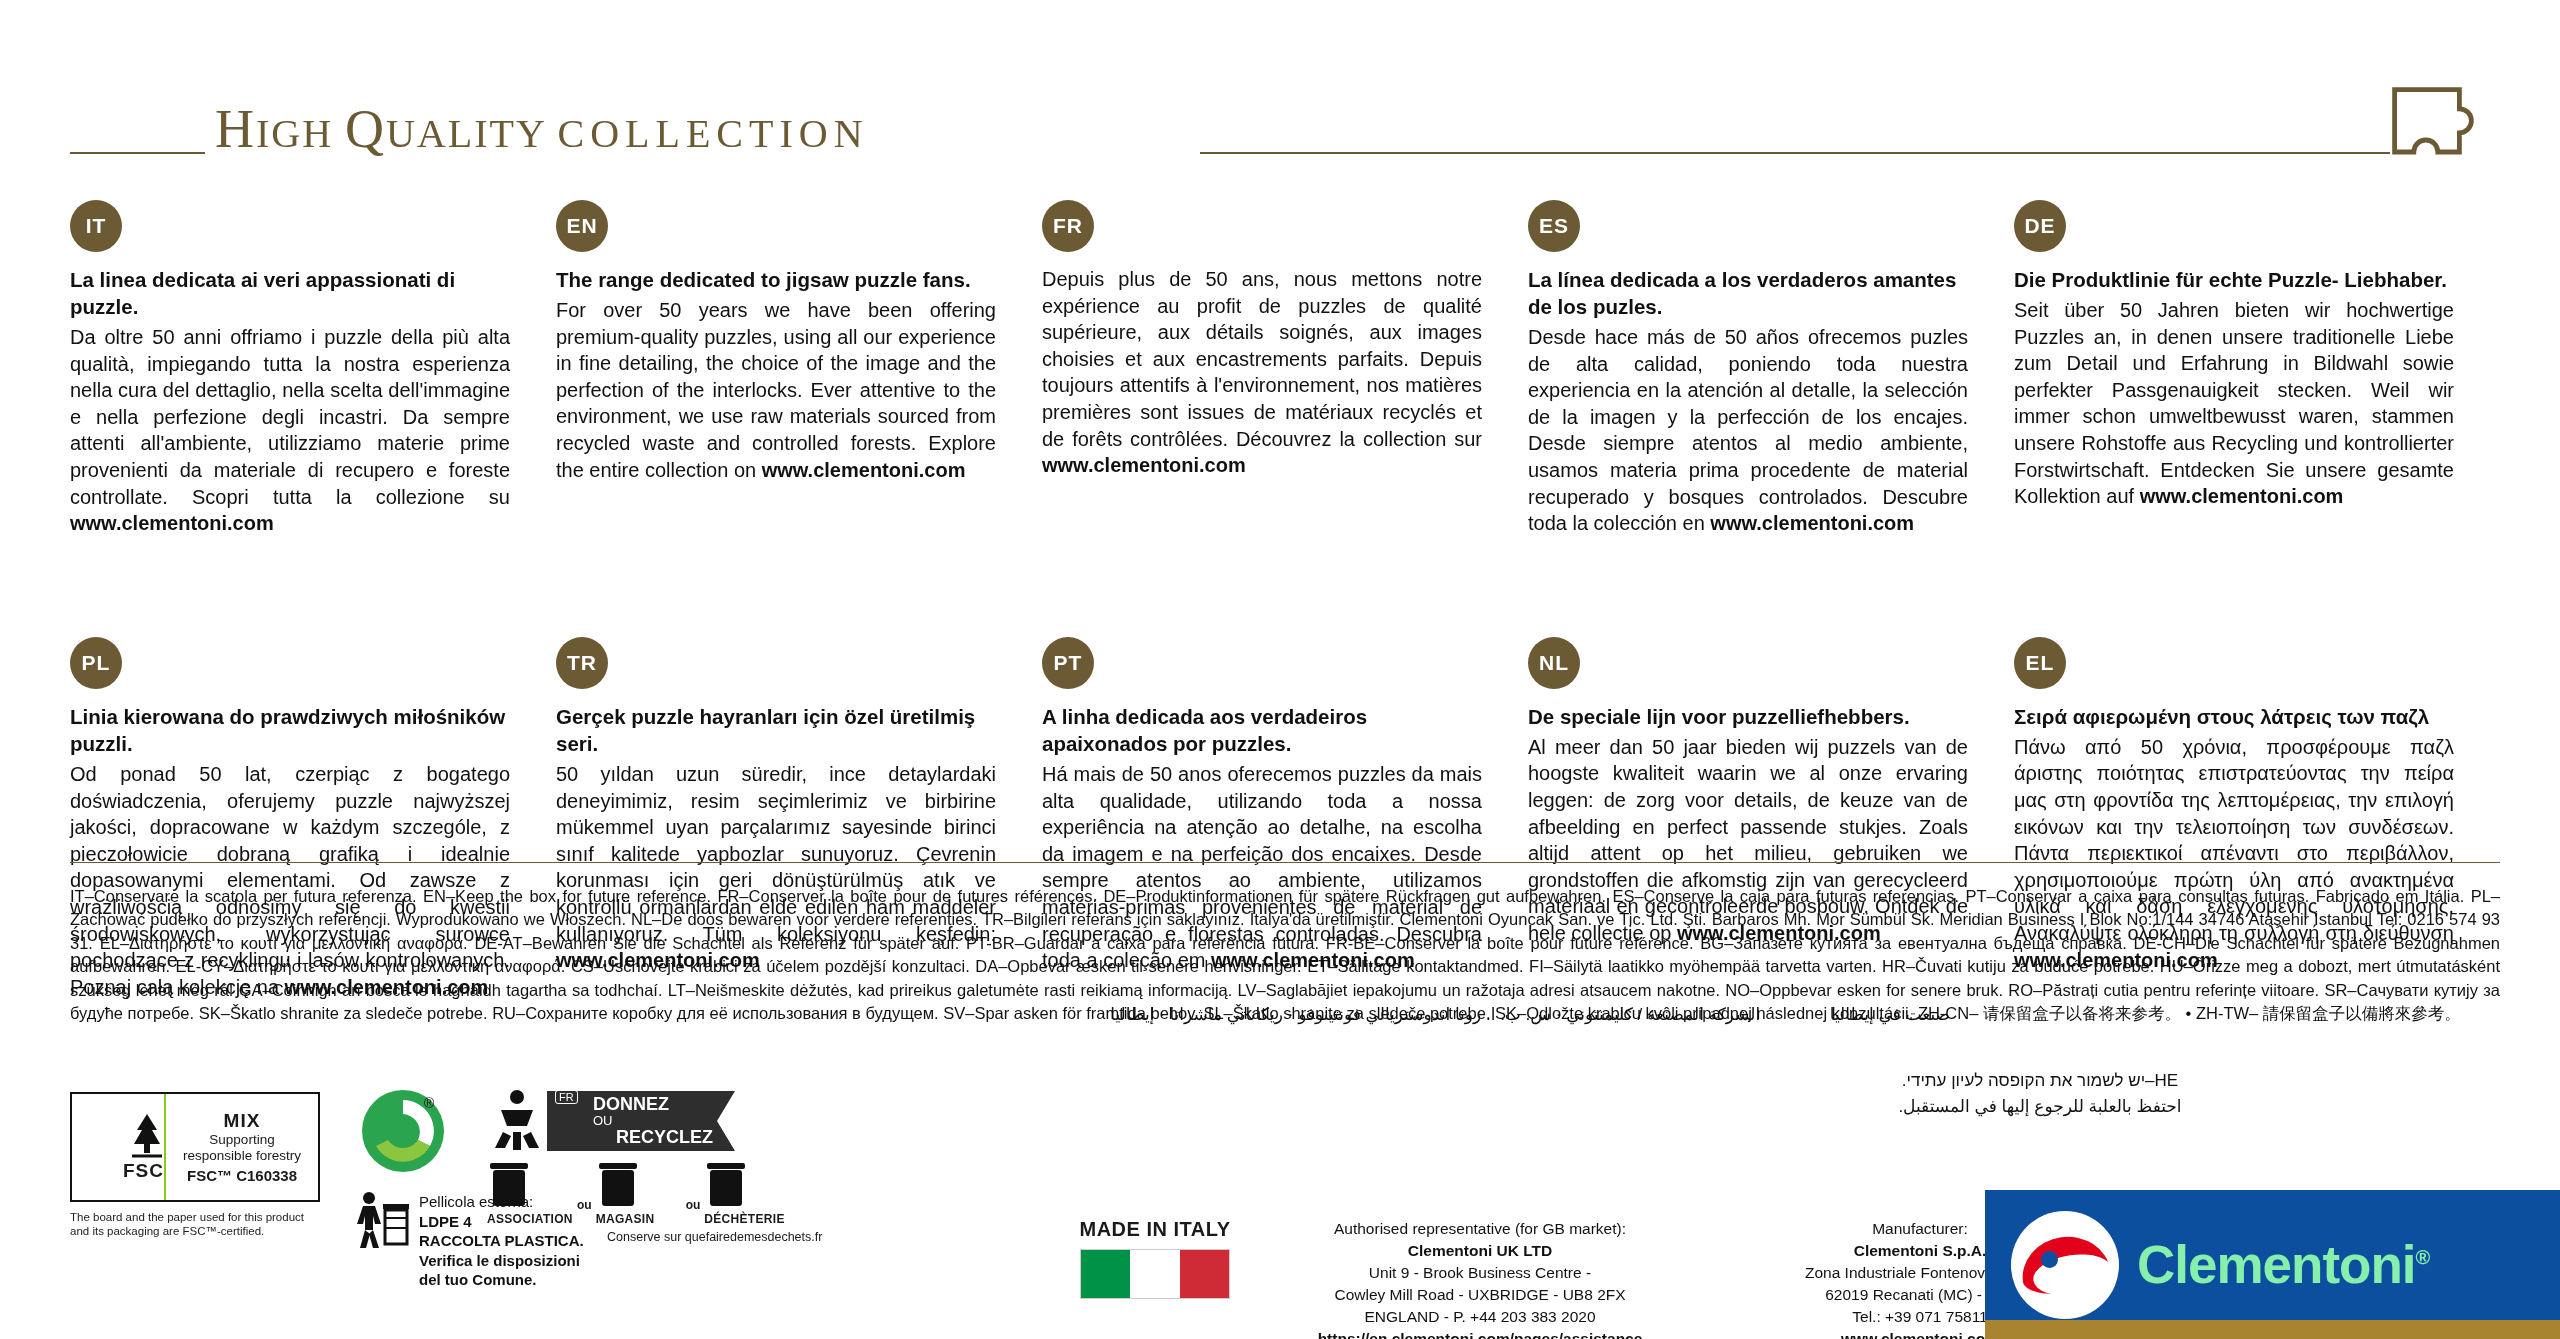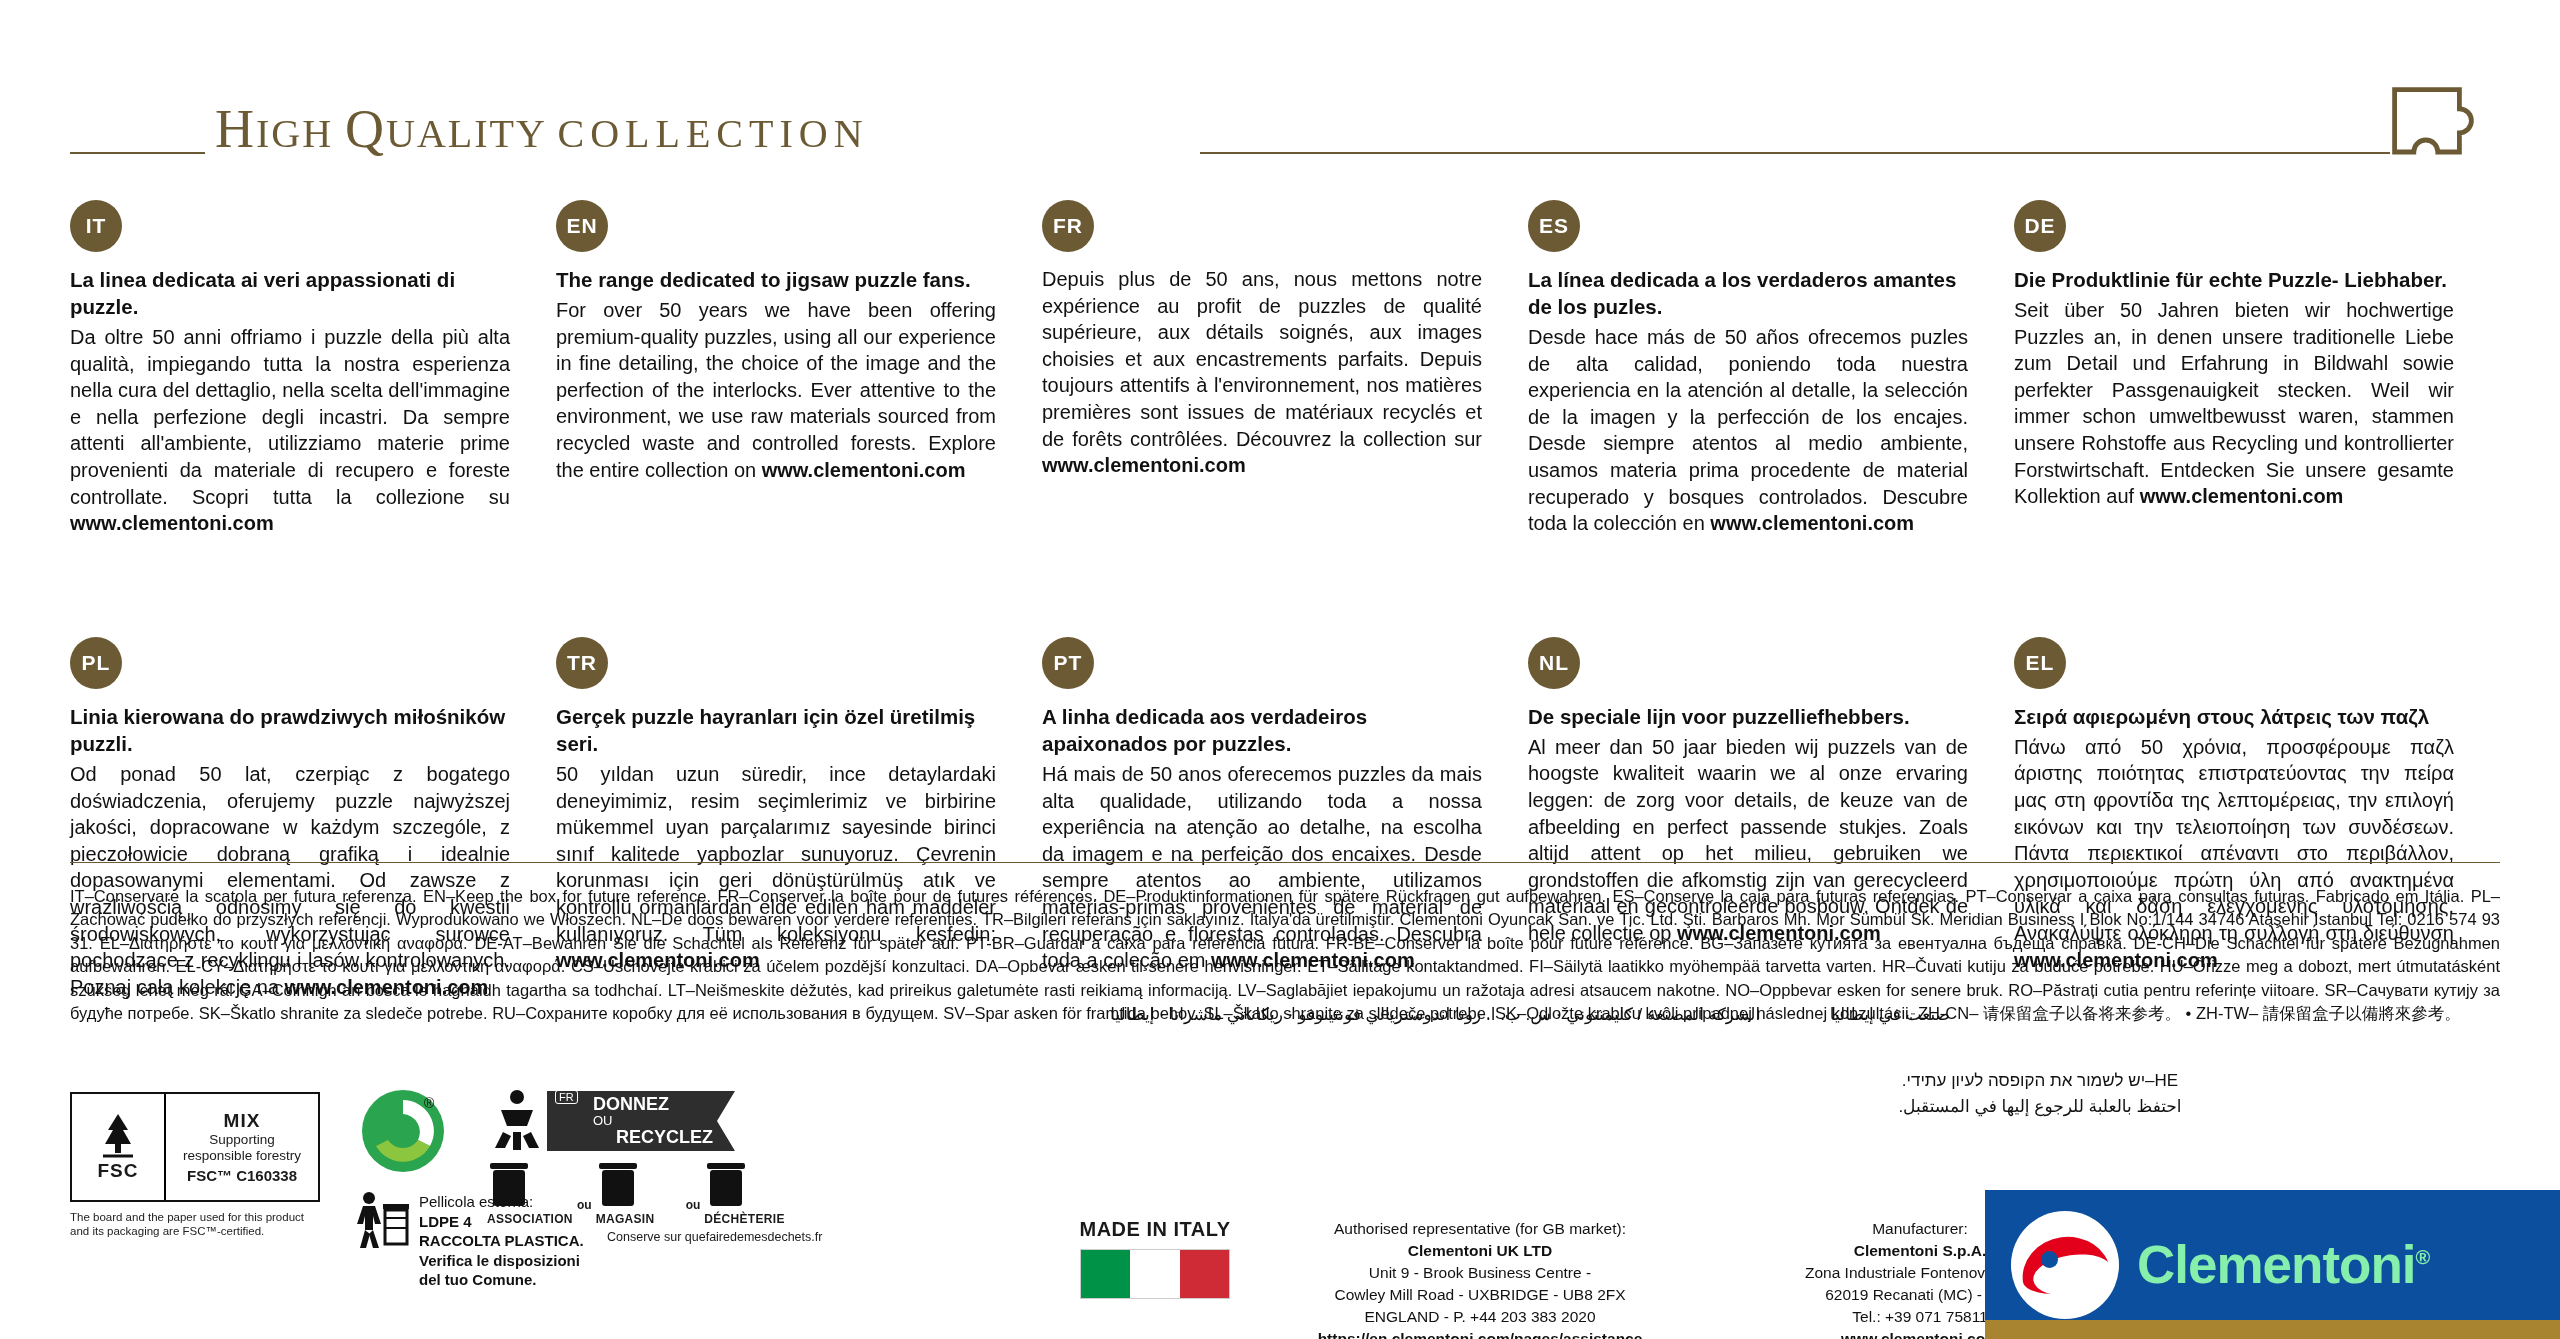--- a/index.html
+++ b/index.html
@@ -63,21 +63,21 @@
     direction:rtl;text-align:center;font-size:17px;line-height:1.5;color:#111;margin-top:48px;
   }
   .rtl .he{letter-spacing:0px;}
 
   
   .footer{position:absolute;left:0;top:1070px;width:2560px;height:269px;}
 
   
   .fsc{position:absolute;left:70px;top:22px;width:260px;}
   .fsc-box{width:250px;height:110px;border:2px solid #111;box-sizing:border-box;display:flex;}
-  .fsc-left{width:92px;border-right:2px solid #000000;display:flex;flex-direction:column;align-items:center;justify-content:center;}
+  .fsc-left{width:92px;border-right:2px solid #84cc16;display:flex;flex-direction:column;align-items:flex-end;justify-content:center;}
   .fsc-tree{width:34px;height:46px;}
   .fsc-word{font-size:19px;font-weight:bold;letter-spacing:1px;margin-top:2px;}
   .fsc-right{flex:1;display:flex;flex-direction:column;align-items:center;justify-content:center;text-align:center;padding:2px;}
   .fsc-mix{font-size:19px;font-weight:bold;letter-spacing:1px;}
   .fsc-sub{font-size:13.5px;line-height:1.2;}
   .fsc-code{font-size:15px;font-weight:bold;margin-top:3px;}
   .fsc-note{font-size:11.5px;line-height:1.25;margin-top:8px;color:#222;width:252px;}
 
   
   .greendot{position:absolute;left:360px;top:18px;width:86px;height:86px;}

